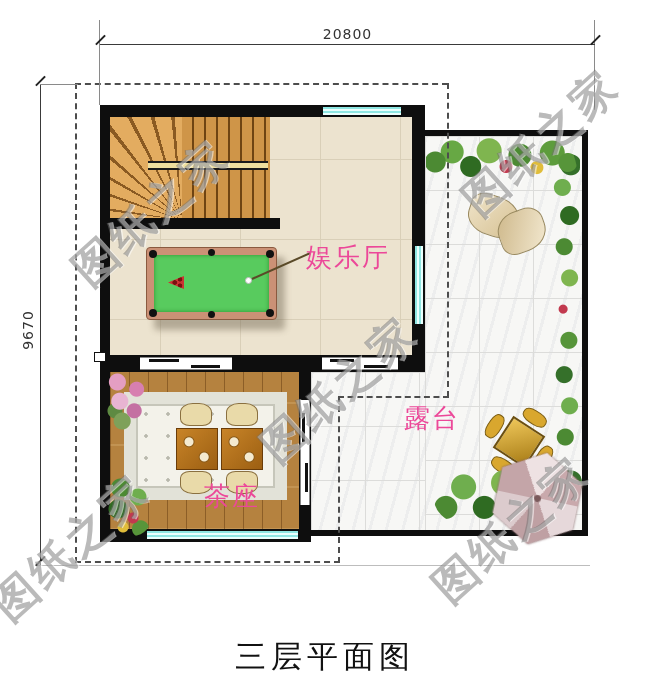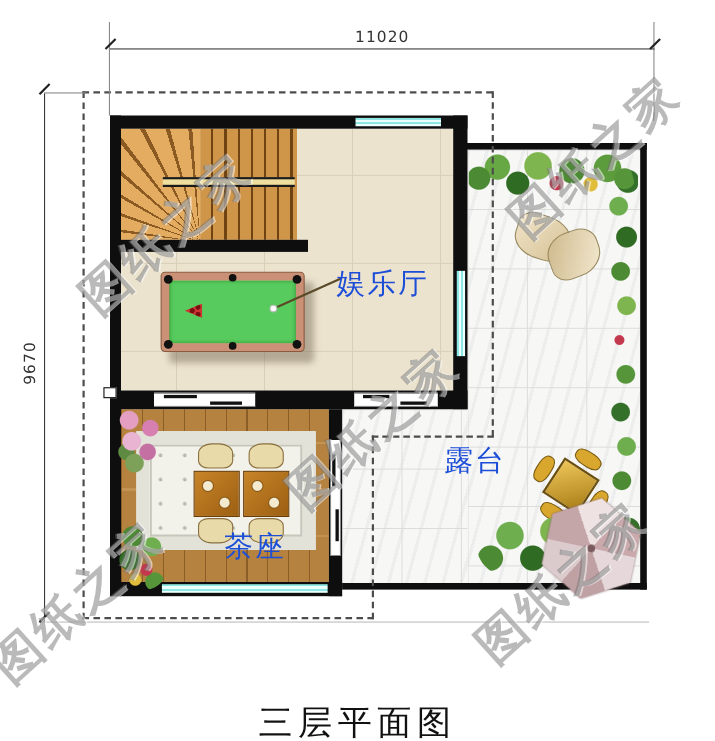--- a/index.html
+++ b/index.html
@@ -193,21 +193,21 @@
   #open-mid-1{left:140px;top:357px;width:92px;height:13px;}
   #open-mid-2{left:322px;top:357px;width:76px;height:13px;}
   .panel-h{height:3px;background:#111;}
   .p1{left:10%;top:1px;width:32%;} .p2{left:55%;bottom:1px;width:32%;}
   #door-tea-right{left:300px;top:400px;width:10px;height:105px;z-index:35;background:#fff;
     border-left:1px solid #888;border-right:1px solid #888;}
   .panel-v{width:3px;background:#111;}
   .p3{top:12%;left:1px;height:28%;} .p4{bottom:12%;right:1px;height:28%;}
 
   
-  .room-label{font-size:26px;color:#1d4ed8;z-index:60;letter-spacing:2px;white-space:nowrap;}
+  .room-label{font-size:26px;color:#ec4899;z-index:60;letter-spacing:2px;white-space:nowrap;}
   #label-hall{left:306px;top:240px;}
   #label-tea{left:204px;top:479px;}
   #label-terrace{left:404px;top:401px;}
   .wm{font-size:44px;font-weight:bold;color:rgba(110,110,110,.48);z-index:55;
     white-space:nowrap;letter-spacing:4px;transform:rotate(-42deg);transform-origin:0 0;
     text-shadow:1px 1px 0 rgba(255,255,255,.55);}
   #wm-1{left:60px;top:255px;} #wm-2{left:450px;top:185px;} #wm-3{left:248px;top:432px;}
   #wm-4{left:-20px;top:590px;} #wm-5{left:420px;top:572px;}
   #page-title{left:0;width:650px;top:636px;text-align:center;font-size:31px;color:#111;
     letter-spacing:5px;z-index:70;}
@@ -215,21 +215,21 @@
 </head>
 <body>
 
 <div id="plan">
 
   <div class="ext" id="dim-top-ext-l"></div>
   <div class="ext" id="dim-top-ext-r"></div>
   <div class="dimline" id="dim-top-line"></div>
   <div class="tick" id="tick-tl"></div>
   <div class="tick" id="tick-tr"></div>
-  <div class="dimtext" id="dim-top-label">11020</div>
+  <div class="dimtext" id="dim-top-label">20800</div>
   <div class="ext" id="dim-left-ext-t"></div>
   <div class="ext" id="dim-left-ext-b"></div>
   <div class="dimline" id="dim-left-line"></div>
   <div class="tick" id="tick-lt"></div>
   <div class="tick" id="tick-lb"></div>
   <div class="dimtext" id="dim-left-label">9670</div>
 
   <div class="dash-h" id="dash-top"></div>
   <div class="dash-v" id="dash-left"></div>
   <div class="dash-v" id="dash-r1"></div>

